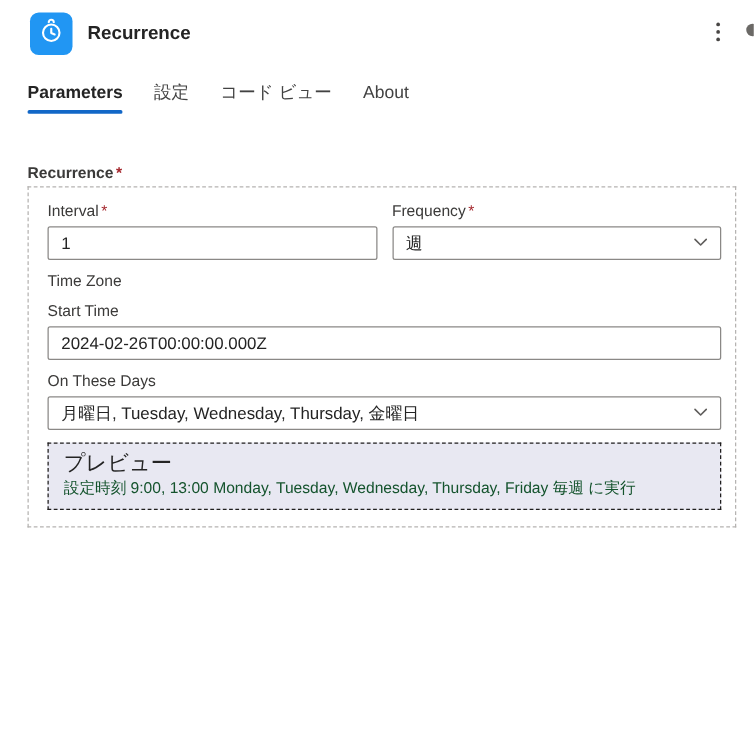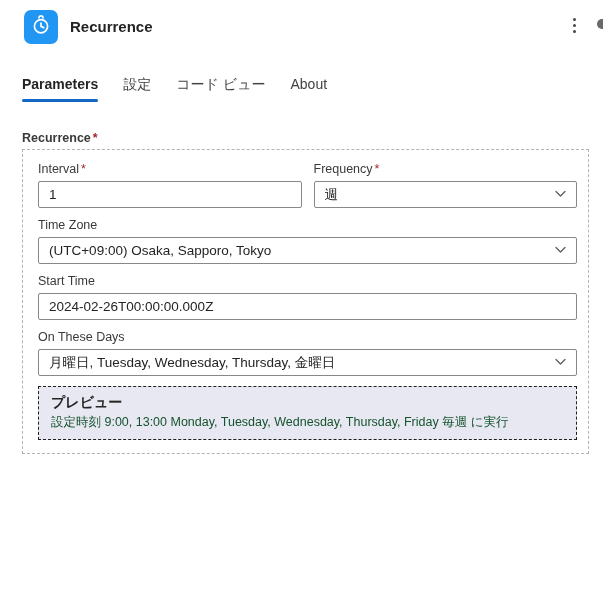--- a/index.html
+++ b/index.html
@@ -32,21 +32,21 @@
   }
   .kebab i { width: 3px; height: 3px; border-radius: 50%; background: #484644; }
   .edge-icon {
     position: absolute; left: 597px; top: 19px;
     width: 10px; height: 10px; border-radius: 50%;
     background: #6b6966;
   }
 
   
   .tabs {
-    position: absolute; left: 22px; top: 76px;
+    position: absolute; left: 22px; top: 65px;
     display: flex; gap: 25px; font-size: 14px;
   }
   .tab { position: relative; padding-bottom: 7px; color: #424242; cursor: pointer; line-height: 16px; }
   .tab.active { font-weight: 700; color: #242424; }
   .tab.active .underline {
     position: absolute; left: 0; right: 0; bottom: -3px;
     height: 3px; border-radius: 3px; background: #1267c7;
   }
 
   
@@ -75,21 +75,21 @@
   .chev { flex: 0 0 auto; }
   .two-col { display: flex; gap: 12px; align-items: center; }
   .two-col .col { flex: 1 1 0; }
 
   
   .preview {
     border: 1.5px dashed #201f1e;
     background: #e8e8f2;
     padding: 7px 12px 9px 12px;
   }
-  .preview-title { font-size: 14px; font-weight: 700; color: #242424; margin-bottom: 3px; line-height: 17px; }
+  .preview-title { font-size: 17px; font-weight: 400; color: #242424; margin-bottom: 3px; line-height: 17px; }
   .preview-text { font-size: 12.5px; color: #14532d; line-height: 16px; }
 </style>
 </head>
 <body>
 
 <div class="header">
   <div class="app-icon">
     <span>
       <svg width="24" height="24" viewBox="0 0 24 24" fill="none" stroke="#ffffff" stroke-width="1.7" stroke-linecap="round" stroke-linejoin="round">
         <circle cx="12" cy="13.2" r="6.6"></circle>
@@ -149,28 +149,20 @@
             <svg width="15" height="15" viewBox="0 0 15 15" fill="none" stroke="#605e5c" stroke-width="1.3" stroke-linecap="round" stroke-linejoin="round">
                 <path d="M3 5.5 L7.5 10 L12 5.5"></path>
               </svg>
           </span>
         </div>
       </div>
     </div>
 
     <div class="field">
       <label class="field-label">Time Zone</label>
-      <div class="dropdown">
-        <span class="val">(UTC+09:00) Osaka, Sapporo, Tokyo</span>
-        <span class="chev">
-          <svg width="15" height="15" viewBox="0 0 15 15" fill="none" stroke="#605e5c" stroke-width="1.3" stroke-linecap="round" stroke-linejoin="round">
-              <path d="M3 5.5 L7.5 10 L12 5.5"></path>
-            </svg>
-        </span>
-      </div>
     </div>
 
     <div class="field">
       <label class="field-label">Start Time</label>
       <input class="tbox" type="text" value="2024-02-26T00:00:00.000Z" style="">
     </div>
 
     <div class="field">
       <label class="field-label">On These Days</label>
       <div class="dropdown">

